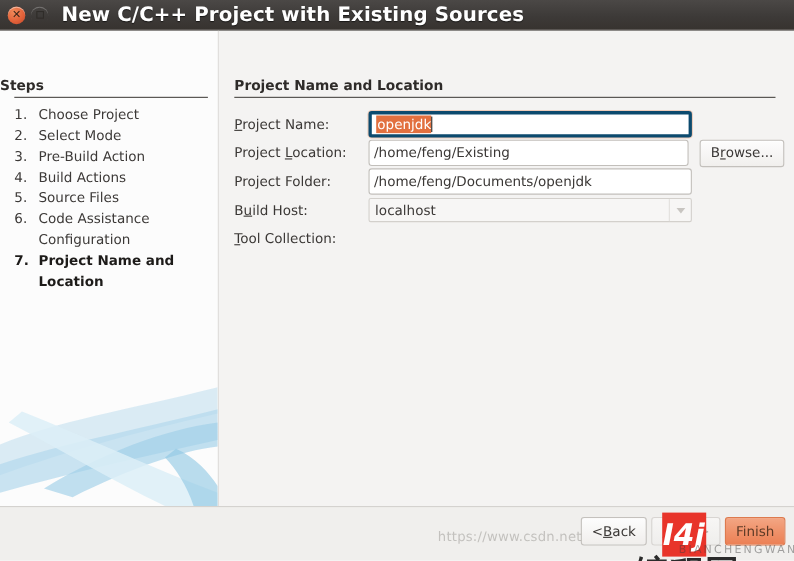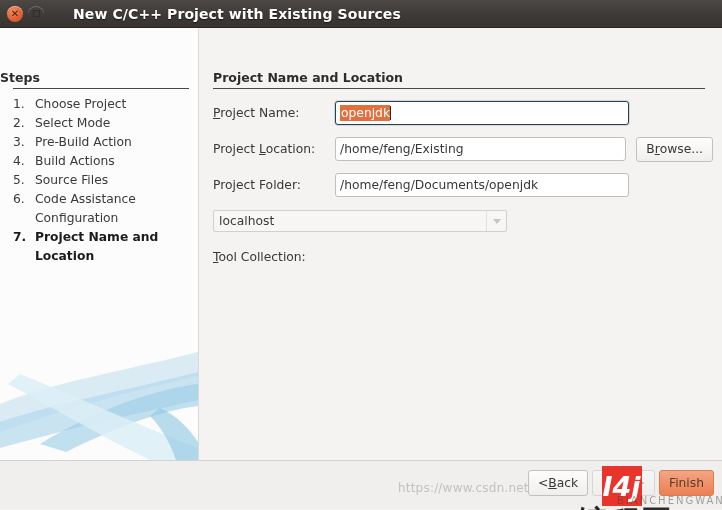--- a/index.html
+++ b/index.html
@@ -66,23 +66,23 @@
     color: #33302d;
     font-size: 8px;
   }
   .win-btn.maximize .sq {
     width: 7px;
     height: 7px;
     border: 1.4px solid #2f2c29;
     box-sizing: border-box;
   }
   .title-text {
-    margin-left: 24px;
+    margin-left: 7px;
     color: #ffffff;
-    font-size: 14px;
+    font-size: 18px;
     font-weight: bold;
     letter-spacing: .1px;
     text-shadow: 0 1px 1px rgba(0,0,0,.6);
     white-space: nowrap;
   }
 
   
   .content {
     position: relative;
     height: 432px;
@@ -179,21 +179,21 @@
   .form {
     position: absolute;
     left: 14px;
     top: 72px;
     width: 500px;
   }
   .form-row {
     display: flex;
     align-items: center;
     height: 26px;
-    margin-bottom: 10px;
+    margin-bottom: 0;
   }
   .form-label {
     width: 122px;
     flex: none;
     font-size: 12.3px;
     color: #3a3735;
     white-space: nowrap;
   }
   .form-label u {
     text-decoration: underline;
@@ -209,21 +209,21 @@
     font-size: 12.3px;
     color: #3a3735;
     padding: 0 4px;
     outline: none;
     display: flex;
     align-items: center;
   }
   .txt.w-main { width: 294px; }
 
   .txt.focused {
-    border: 1px solid #0c4a6e;
+    border: 3px solid #0c4a6e;
     box-shadow: 0 0 0 1px rgba(224,136,90,.35);
     background: #ffffff;
     position: relative;
   }
   .sel-text {
     background: #e2703f;
     color: #ffffff;
     padding: 1px 0px 1px 1px;
   }
   .caret {
@@ -477,20 +477,21 @@
         </div>
 
         <div class="form-row">
           <div class="form-label">Project Folder:</div>
           <div class="txt w-main">
             <span>/home/feng/Documents/openjdk</span>
           </div>
         </div>
 
         <div class="form-row">
+          <div class="form-label">B<u>u</u>ild Host:</div>
           <div class="combo">
             <span class="combo-value">localhost</span>
             <span class="combo-arrow">
                 <i></i>
               </span>
           </div>
         </div>
 
         <div class="form-row">
           <div class="form-label"><u>T</u>ool Collection:</div>

